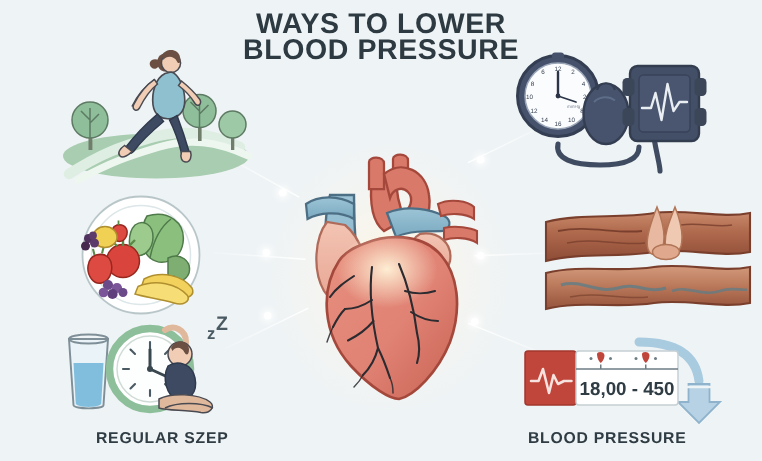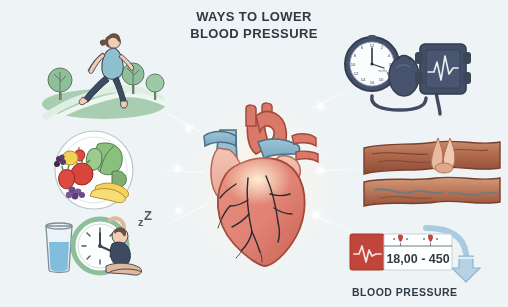--- a/index.html
+++ b/index.html
@@ -10,21 +10,21 @@
   }
   #stage{position:relative;width:508px;height:307px;background:#eef3f5;overflow:hidden;}
 
   
   .glow{position:absolute;border-radius:50%;pointer-events:none;}
   #glow-center{left:180px;top:95px;width:160px;height:180px;
     background:radial-gradient(ellipse at 50% 50%, rgba(255,245,225,.85) 0%, rgba(255,248,235,.35) 45%, rgba(238,243,245,0) 72%);}
 
   
   #title{position:absolute;left:0;top:8px;width:508px;text-align:center;
-    color:#2d3a42;font-weight:bold;font-size:13px;line-height:17px;letter-spacing:.4px;}
+    color:#2d3a42;font-weight:bold;font-size:19px;line-height:17px;letter-spacing:.4px;}
   #title .l2{display:block;}
 
   
   .caption{position:absolute;color:#2f3c44;font-weight:bold;font-size:10.5px;letter-spacing:.5px;}
   #cap-sleep{left:64px;top:286px;}
   #cap-bp{left:352px;top:286px;}
 
   
   .conn{position:absolute;height:1.4px;background:linear-gradient(90deg,rgba(255,255,255,.15),rgba(255,255,255,.95));
     transform-origin:0 50%;border-radius:1px;}
@@ -369,15 +369,16 @@
           <path d="M80 10 C80 8 85 8 85 11 C85 14 82.5 16 82.5 16 C82.5 16 80 14 80 10 Z" fill="#c0453a"></path>
           <circle cx="76" cy="13" r="1" fill="#6e7d84"></circle>
             <circle cx="89" cy="13" r="1" fill="#6e7d84"></circle>
           <line x1="82.5" y1="17" x2="82.5" y2="20" stroke="#6e7d84" stroke-width="1"></line>
         </g>
         <text x="70" y="37" font-family="Liberation Sans, sans-serif" font-size="12.5" font-weight="bold" fill="#2f3c44" text-anchor="middle">18,00 - 450</text>
       </g>
     </svg>
   </div>
 
+  <div class="caption" id="cap-sleep">REGULAR SZEP</div>
   <div class="caption" id="cap-bp">BLOOD PRESSURE</div>
 
 </div>
 
 </body></html>

